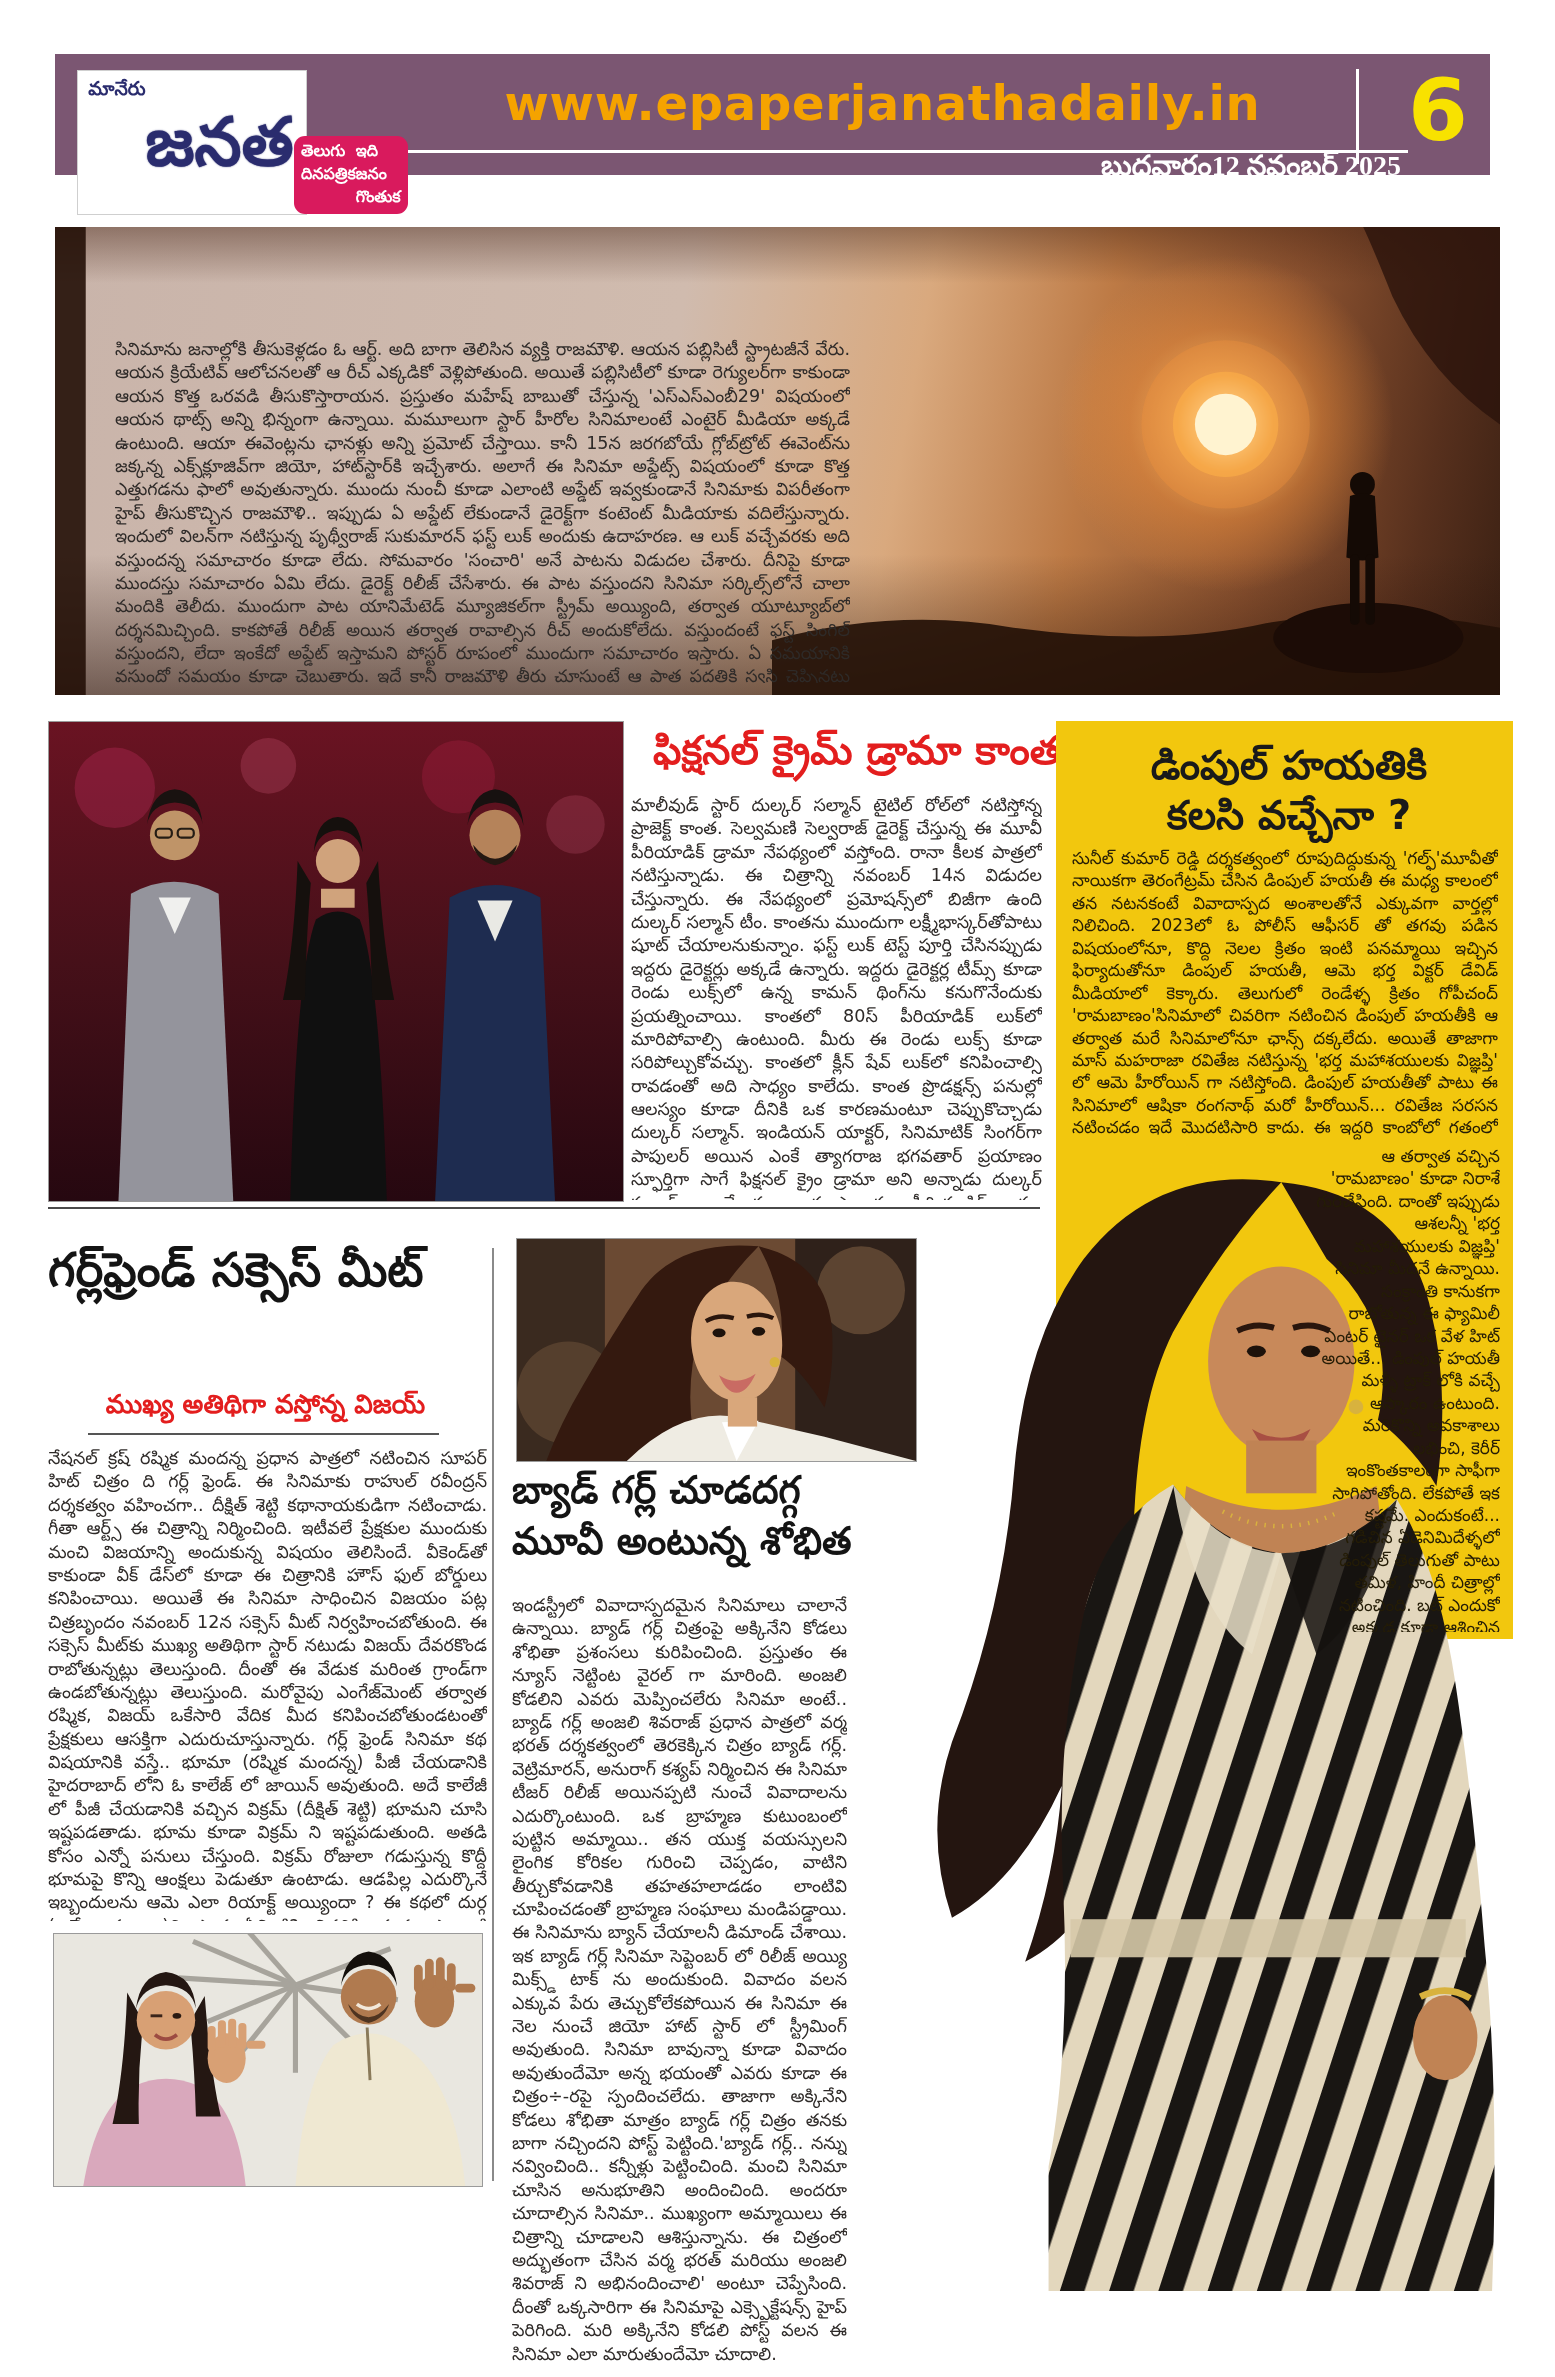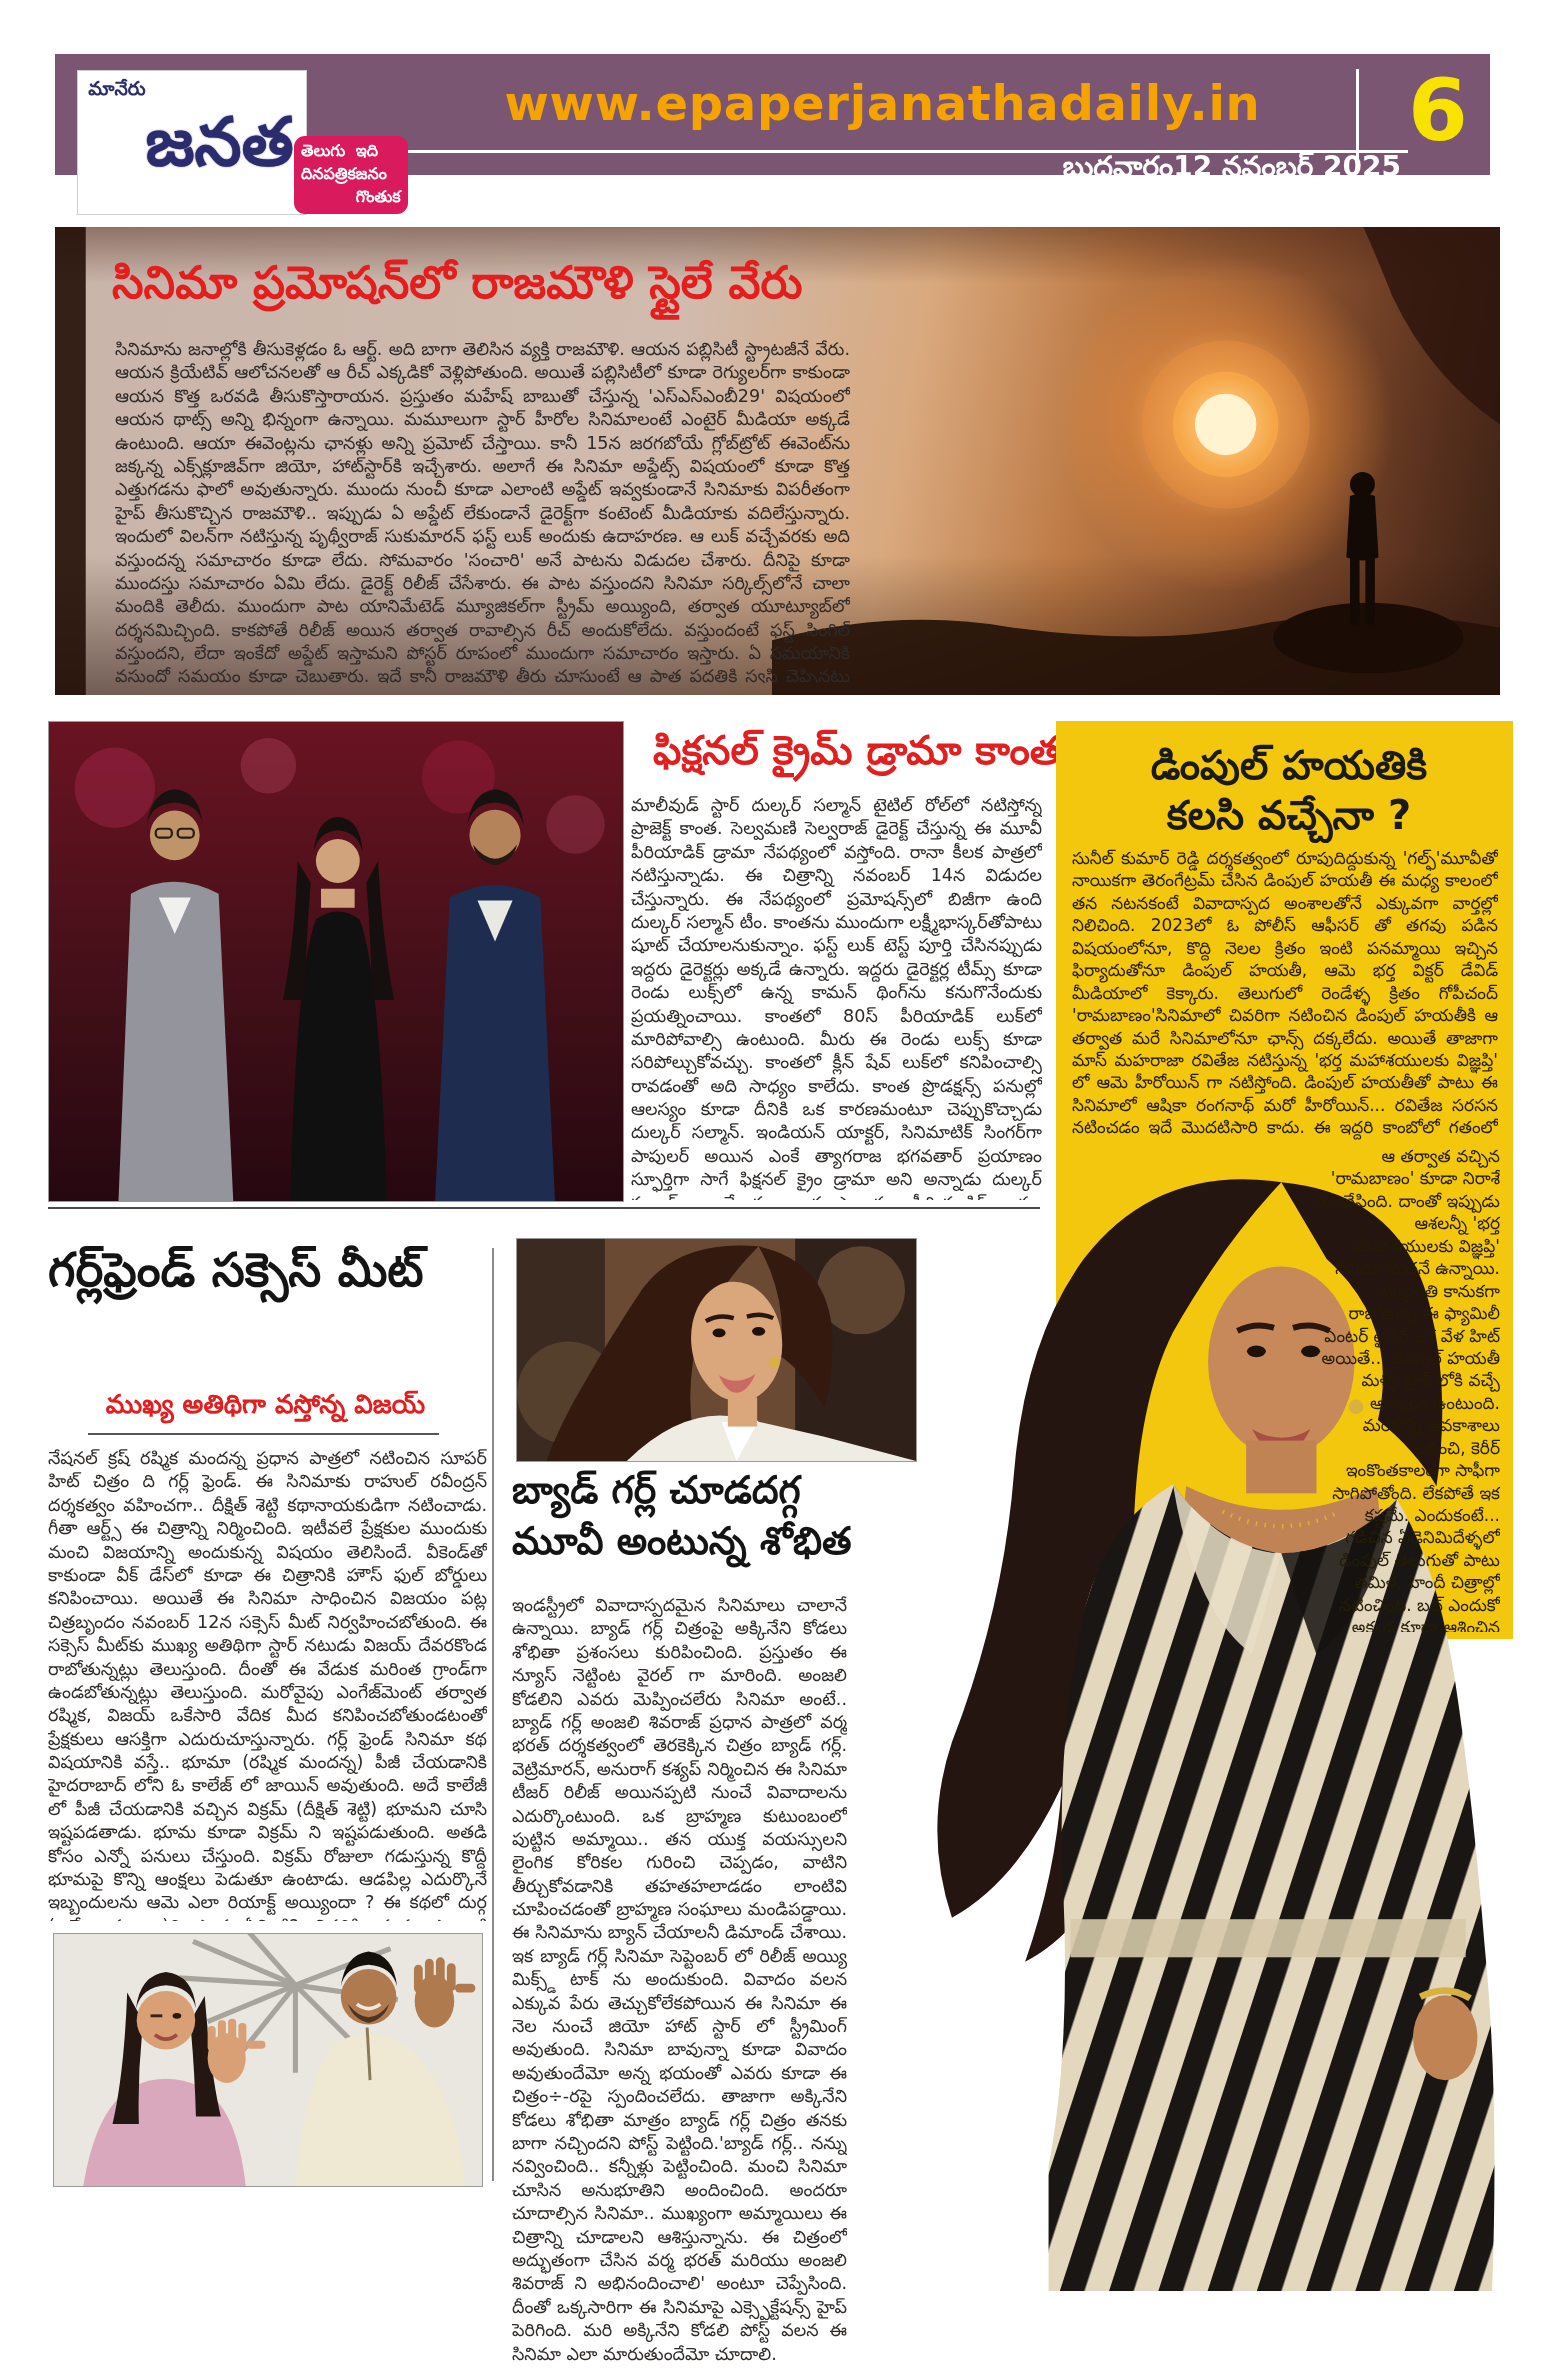--- a/index.html
+++ b/index.html
@@ -10,21 +10,21 @@
   
   .masthead{background:#7B5672;}
   .logo-box{background:#ffffff;border:0.7px solid #cfcfcf;display:flex;flex-direction:row;align-items:center;justify-content:flex-start;}
   .logo-top{color:#2A2C6E;font-size:19px;font-weight:bold;align-self:flex-start;padding:5.9px 0 0 10.2px;}
   .logo-main{color:#2A2C6E;font-size:67px;font-weight:bold;line-height:0.95;text-shadow:0 0 1.5px #2A2C6E;}
   .logo-ribbon{background:#D91A5D;color:#ffffff;width:100%;display:flex;justify-content:space-between;
                font-size:16px;font-weight:bold;padding:4.4px 7.3px;box-sizing:border-box;margin-top:auto;border-radius:11px;}
   .site-url{color:#F5A300;font-size:48px;font-weight:bold;letter-spacing:0.7px;text-align:center;}
   .mast-rule{background:#ffffff;height:2.9px;}
   .mast-vrule{background:#ffffff;width:2.9px;}
-  .mast-date{color:#ffffff;font-size:28px;font-weight:bold;text-align:right;}
+  .mast-date{color:#ffffff;font-size:28px;font-weight:bold;text-align:right;font-family:Liberation Serif, serif;}
   .page-num{color:#F8E200;font-size:86px;font-weight:bold;text-align:center;line-height:1;}
 
   
   .headline-red{color:#E31E1E;font-weight:bold;}
   .headline-black{color:#141414;font-weight:bold;}
   .subhead-red{color:#E31E1E;font-weight:bold;text-align:center;}
   .bodytext{font-size:17.6px;line-height:1.33;text-align:justify;color:#2e2a28;overflow:hidden;}
   .hr-thin{background:#4a4a4a;height:1.5px;}
   .vr-thin{background:#8a8a8a;width:1.5px;}
   .photo-frame{border:0.7px solid #9a9a9a;overflow:hidden;}
@@ -74,21 +74,20 @@
       <circle cx="1600" cy="270" r="42" fill="#fff3d0"></circle>
       <path d="M980,640 L980,565 Q1150,520 1310,548 Q1510,575 1655,542 Q1805,515 1975,548 L1975,640 Z" fill="#241108" opacity="0.92"></path>
       <ellipse cx="1795" cy="562" rx="130" ry="48" fill="#1c0c06"></ellipse>
       <g fill="#140a05">
         <circle cx="1787" cy="352" r="17"></circle>
         <path d="M1770,368 Q1787,360 1804,368 L1809,452 Q1787,460 1765,452 Z"></path>
         <rect x="1770" y="448" width="13" height="96" rx="6"></rect>
         <rect x="1791" y="448" width="13" height="96" rx="6"></rect>
       </g>
     </svg>
-    <div class="abs headline-red" style="left:57px;top:31px;width:754px;font-size:45px;line-height:1.1;">సినిమా ప్రమోషన్‌లో రాజమౌళి స్టైలే వేరు</div>
     <div class="abs bodytext" style="left:60px;top:111px;width:735px;height:345px;">సినిమాను జనాల్లోకి తీసుకెళ్లడం ఓ ఆర్ట్. అది బాగా తెలిసిన వ్యక్తి రాజమౌళి. ఆయన పబ్లిసిటీ స్ట్రాటజీనే వేరు. ఆయన క్రియేటివ్ ఆలోచనలతో ఆ రీచ్ ఎక్కడికో వెళ్లిపోతుంది. అయితే పబ్లిసిటీలో కూడా రెగ్యులర్‌గా కాకుండా ఆయన కొత్త ఒరవడి తీసుకొస్తారాయన. ప్రస్తుతం మహేష్ బాబుతో చేస్తున్న 'ఎస్ఎస్ఎంబీ29' విషయంలో ఆయన థాట్స్ అన్ని భిన్నంగా ఉన్నాయి. మమూలుగా స్టార్ హీరోల సినిమాలంటే ఎంటైర్ మీడియా అక్కడే ఉంటుంది. ఆయా ఈవెంట్లను ఛానళ్లు అన్ని ప్రమోట్ చేస్తాయి. కానీ 15న జరగబోయే గ్లోబ్‌ట్రోట్ ఈవెంట్‌ను జక్కన్న ఎక్స్‌క్లూజివ్‌గా జియో, హాట్‌స్టార్‌కి ఇచ్చేశారు. అలాగే ఈ సినిమా అప్డేట్స్ విషయంలో కూడా కొత్త ఎత్తుగడను ఫాలో అవుతున్నారు. ముందు నుంచీ కూడా ఎలాంటి అప్డేట్ ఇవ్వకుండానే సినిమాకు విపరీతంగా హైప్ తీసుకొచ్చిన రాజమౌళి.. ఇప్పుడు ఏ అప్డేట్ లేకుండానే డైరెక్ట్‌గా కంటెంట్ మీడియాకు వదిలేస్తున్నారు. ఇందులో విలన్‌గా నటిస్తున్న పృథ్వీరాజ్ సుకుమారన్ ఫస్ట్ లుక్ అందుకు ఉదాహరణ. ఆ లుక్ వచ్చేవరకు అది వస్తుందన్న సమాచారం కూడా లేదు. సోమవారం 'సంచారి' అనే పాటను విడుదల చేశారు. దీనిపై కూడా ముందస్తు సమాచారం ఏమి లేదు. డైరెక్ట్ రిలీజ్ చేసేశారు. ఈ పాట వస్తుందని సినిమా సర్కిల్స్‌లోనే చాలా మందికి తెలీదు. ముందుగా పాట యానిమేటెడ్ మ్యూజికల్‌గా స్ట్రీమ్ అయ్యింది, తర్వాత యూట్యూబ్‌లో దర్శనమిచ్చింది. కాకపోతే రిలీజ్ అయిన తర్వాత రావాల్సిన రీచ్ అందుకోలేదు. వస్తుందంటే ఫస్ట్ సింగిల్ వస్తుందని, లేదా ఇంకేదో అప్డేట్ ఇస్తామని పోస్టర్ రూపంలో ముందుగా సమాచారం ఇస్తారు. ఏ సమయానికి వస్తుందో సమయం కూడా చెబుతారు. ఇదే కానీ రాజమౌళి తీరు చూస్తుంటే ఆ పాత పద్ధతికి స్వస్తి చెప్పినట్లు అర్థమవుతుంది. ఈ సినిమాను జనాల్లోకి తీసుకెళ్లడానికి కొత్త పద్ధతి ఫాలో అవుతున్నట్లు తెలుస్తోంది.</div>
   </div>
 
   <div class="abs photo-frame" style="left:48px;top:721px;width:574px;height:479px;">
     <svg viewBox="0 0 785 655" width="574" height="479" preserveAspectRatio="none">
       <defs>
         <linearGradient id="gbg" x1="0" y1="0" x2="0" y2="1">
           <stop offset="0" stop-color="#6a1322"></stop>
             <stop offset="0.5" stop-color="#461019"></stop>
             <stop offset="1" stop-color="#260810"></stop>

